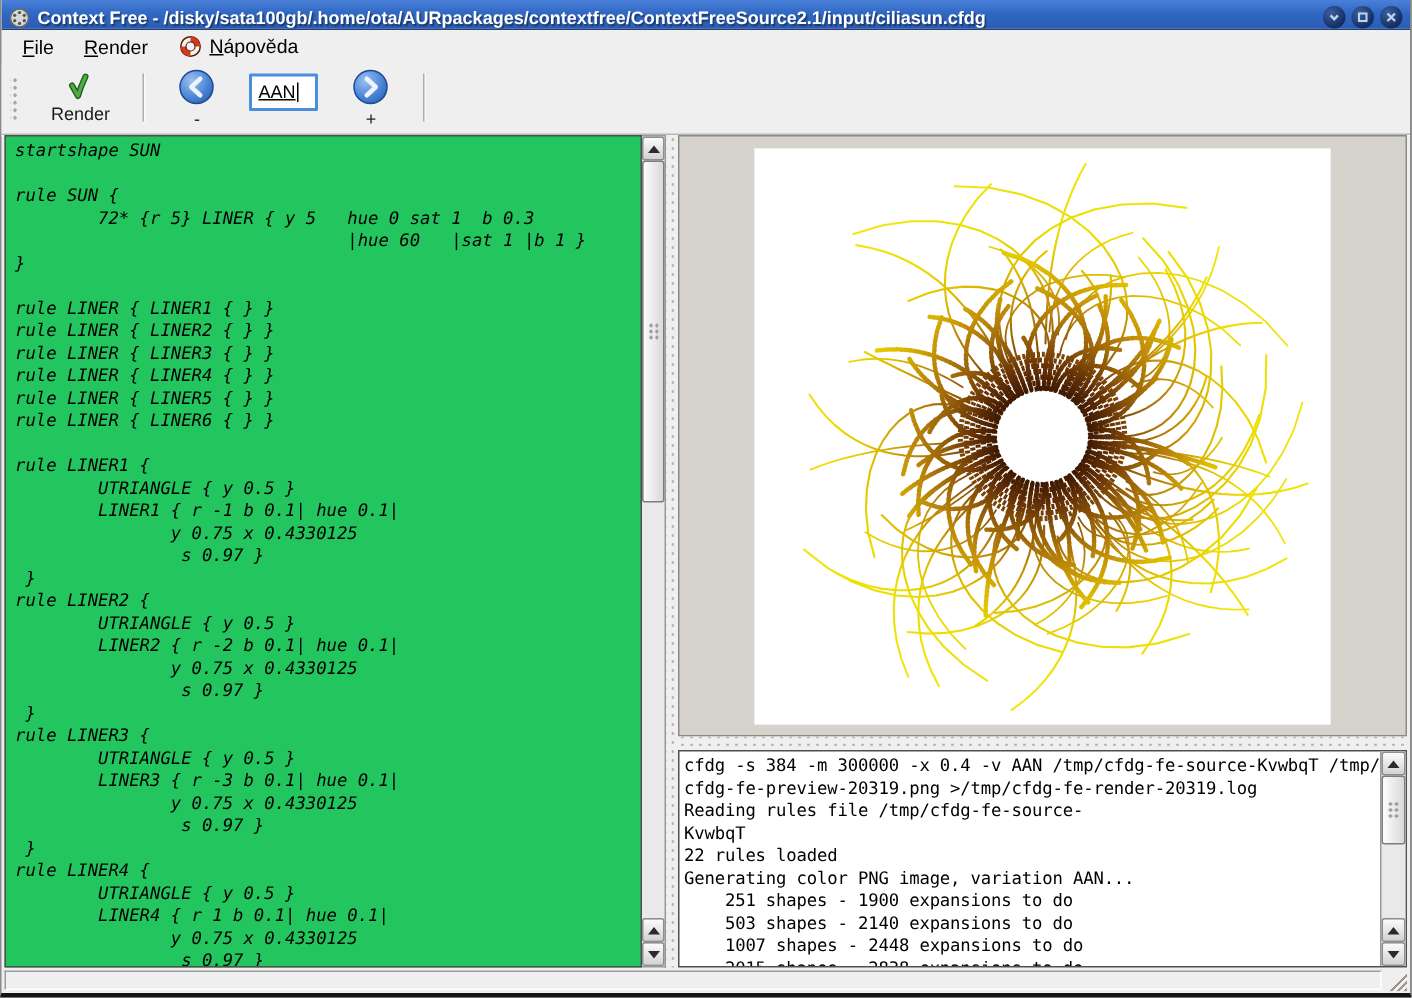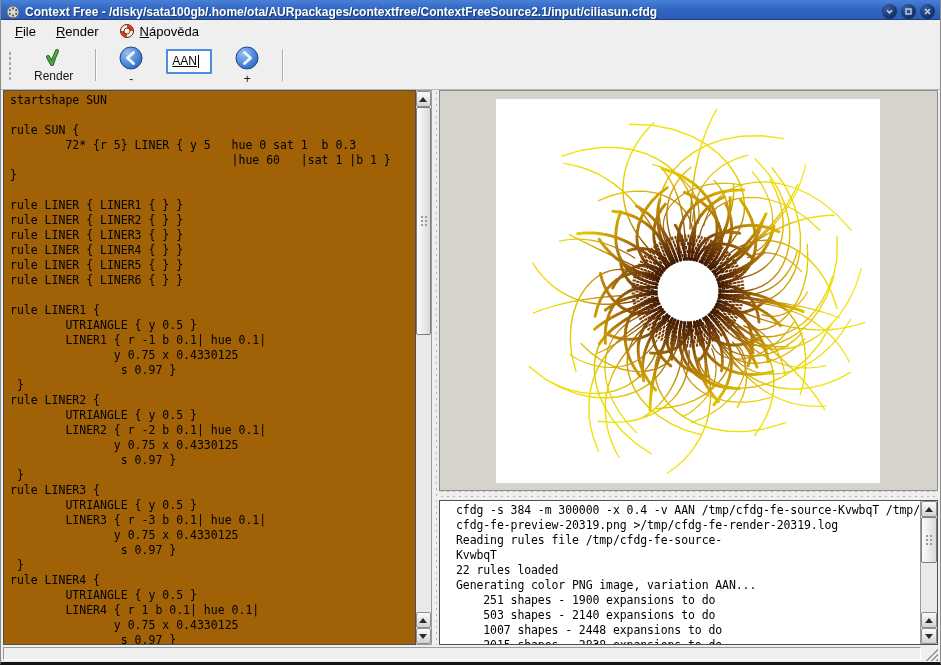--- a/index.html
+++ b/index.html
@@ -22,21 +22,21 @@
   }
   .win-controls { display:flex; gap:4px; align-items:center; }
   .win-btn {
     width:15px; height:15px; border-radius:50%;
     background:radial-gradient(circle at 35% 30%, #3d5f9e, #142e64 70%);
     display:flex; align-items:center; justify-content:center; cursor:default;
   }
   .win-btn svg { display:block; }
   
   .menubar { height:22px; display:flex; align-items:center; padding:0 6px; gap:4px; font-size:13px; }
-  .menu-item { padding:2px 8px; display:flex; align-items:center; gap:5px; }
+  .menu-item { padding:2px 8px; display:flex; gap:5px; }
   .menu-item .mlabel::first-letter { text-decoration:underline; }
   .menu-item svg { display:block; }
   
   .toolbar {
     height:48px; display:flex; align-items:stretch; padding:2px 4px 3px 4px;
     border-bottom:1px solid #b8b8b8; box-shadow:0 1px 0 #fdfdfd;
   }
   .tb-handle {
     width:5px; margin:6px 10px 6px 2px;
     background-image:radial-gradient(#a9a9a9 1px, transparent 1.2px);
@@ -49,21 +49,21 @@
   .tb-btn svg { display:block; }
   .tb-sep { width:1px; background:#adadad; margin:5px 10px; box-shadow:1px 0 0 #fbfbfb; }
   .tb-field {
     align-self:center; width:46px; height:25px; margin:0 10px 8px 10px;
     background:#fff; border:2px solid #4a8ede; border-radius:1px;
     font-size:12px; display:flex; align-items:center; padding-left:4px;text-decoration:underline;
   }
   .tb-field .caret { width:1px; height:13px; background:#000; margin-left:1px; }
   
   .main { position:absolute; top:90px; left:2px; right:2px; height:555px; display:flex; }
-  .editor-frame { width:448px; border:1px solid #4f4f4f; background:#a16207; overflow:hidden; }
+  .editor-frame { width:448px; border:1px solid #4f4f4f; background:#22c55e; overflow:hidden;font-style:italic; }
   .editor {
     font-family:"DejaVu Sans Mono", monospace; font-size:11.5px; line-height:15px;
     white-space:pre; color:#000; padding:2px 0 0 6px;
   }
   .vscroll {
     width:17px; background:#e9e9e9; border:1px solid #9a9a9a; border-left:none;
     display:flex; flex-direction:column;
   }
   .sb-btn {
     height:16px; flex:0 0 16px; background:linear-gradient(#fbfbfb,#d2d2d2);
@@ -93,21 +93,21 @@
   }
   .preview-img { width:384px; height:384px; background:#fff; }
   .hsplitter {
     height:9px; background:#efefef;
     background-image:radial-gradient(#b5b5b5 0.8px, transparent 1px);
     background-size:6px 5px; background-position:0 3px;
   }
   .console-frame { flex:1; border:1px solid #4f4f4f; background:#fff; display:flex; overflow:hidden; }
   .console {
     flex:1; font-family:"DejaVu Sans Mono", monospace; font-size:11.5px; line-height:15px;
-    letter-spacing:-0.1px; white-space:pre; color:#000; padding:2px 0 0 16px; overflow:hidden;
+    letter-spacing:-0.1px; white-space:pre; color:#000; padding:2px 0 0 3px; overflow:hidden;
   }
   .console-frame .vscroll { border:none; border-left:1px solid #9a9a9a; }
   
   .statusbar { position:absolute; left:0; right:0; bottom:0; height:17px; display:flex; align-items:center; padding:1px 2px; gap:2px; }
   .status-field { flex:1; height:13px; border:1px solid; border-color:#9c9c9c #ffffff #ffffff #9c9c9c; background:#efefef; }
   .resize-grip {
     width:15px; height:15px;
     background:repeating-linear-gradient(135deg, #efefef 0 2px, #9b978f 2px 3.5px);
     clip-path:polygon(100% 0, 100% 100%, 0 100%);
   }

